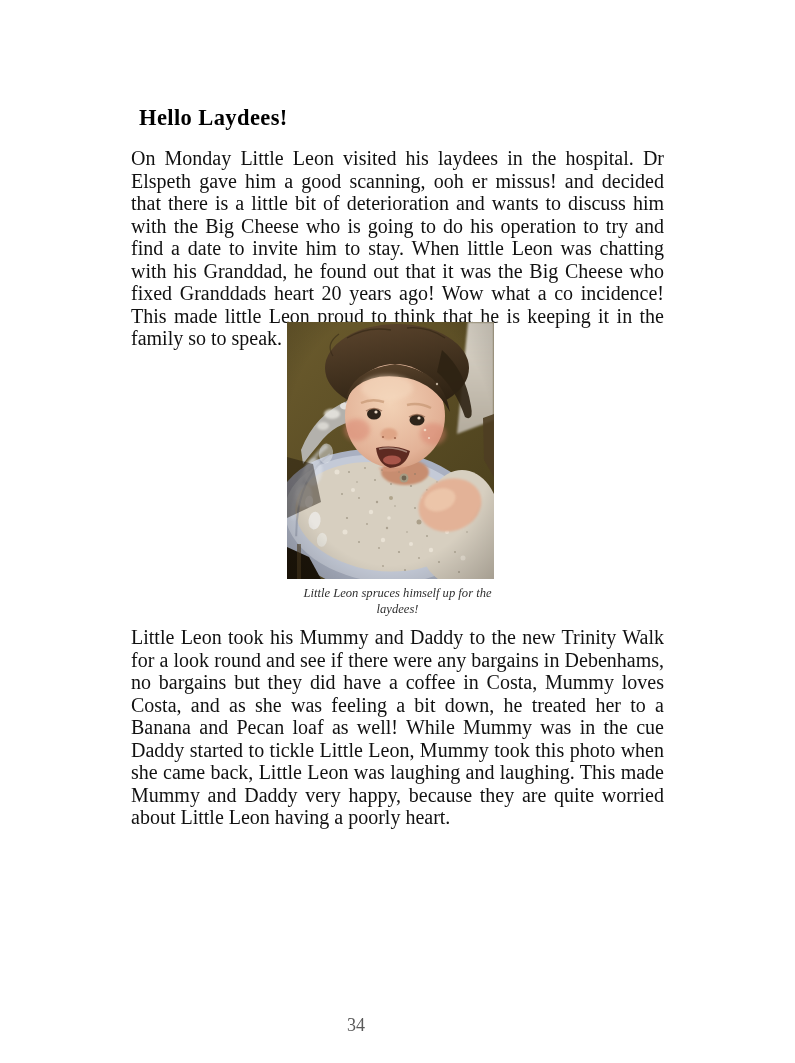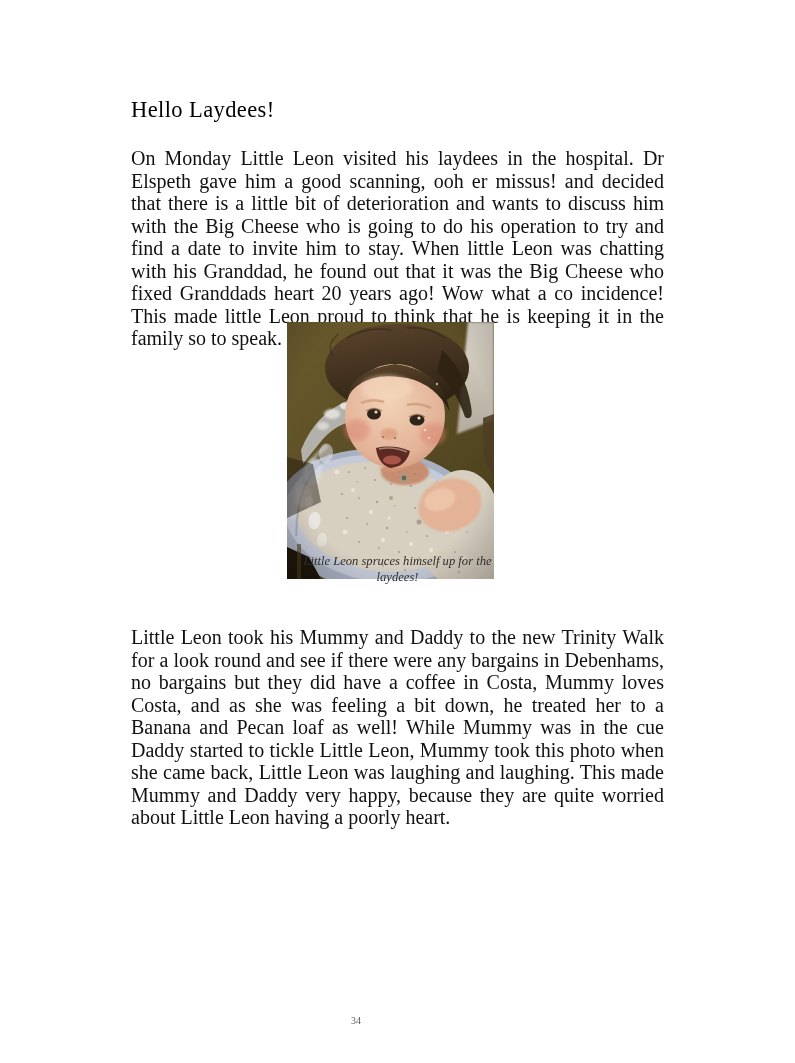--- a/index.html
+++ b/index.html
@@ -1,39 +1,39 @@
 <!DOCTYPE html>
 <html style="--photo-wall: #4a3f1c; --photo-wall-light: #6b5b2d; --photo-strip: #ded8cc; --photo-strip-dark: #b3ab9d; --photo-shadow: #1c150a; --photo-frame: #4e3d22; --photo-bowl-rim: #a9b0c1; --photo-bowl-rim-light: #c9cfdb; --photo-foam: #d7cfc0; --photo-speckle: #7e7460; --photo-skin: #e3b297; --photo-skin-light: #f2d2b6; --photo-skin-shadow: #c78d6f; --photo-cheek: #d87e6a; --photo-hair: #5d462e; --photo-hair-dark: #2e2213; --photo-mouth: #5d2a21;"><head>
 <meta charset="utf-8">
 <style>
   html,body{margin:0;padding:0;background:#ffffff;}
   .page{
     position:relative;width:795px;height:1063px;background:#ffffff;
     font-family:"Liberation Serif", serif;color:#141414;overflow:hidden;
   }
   .heading{
-    position:absolute;left:131px;top:96px;margin:0;
-    font-size:22.5px;line-height:1.25;font-weight:400;letter-spacing:0.4px;color:#000;
+    position:absolute;left:131px;top:96px;margin:8px;
+    font-size:22.5px;line-height:1.25;font-weight:700;letter-spacing:0.4px;color:#000;
   }
   .para{
     position:absolute;left:131px;width:533px;margin:0;
     font-size:20px;line-height:22.5px;text-align:justify;color:#111;
   }
   .para-1{top:147px;}
   .para-2{top:626px;}
   .photo-figure{position:absolute;left:287px;top:322px;width:207px;height:257px;margin:0;}
   .photo-figure svg{display:block;width:207px;height:257px;}
   .caption{
-    position:absolute;left:131px;top:554px;width:533px;text-align:center;
+    position:absolute;left:131px;top:586px;width:533px;text-align:center;
     font-style:italic;font-size:12.6px;line-height:15.5px;color:#2e2e2e;
   }
   .caption-inner{display:inline-block;max-width:228px;}
   .page-number{
     position:absolute;left:0;top:1015px;width:712px;text-align:center;
-    font-size:10px;color:#5a5a5a;
+    font-size:18px;color:#5a5a5a;
   }
 </style>
 </head>
 <body>
 
 <div class="page">
 
   <h1 class="heading">Hello Laydees!</h1>
 
   <p class="para para-1">On Monday Little Leon visited his laydees in the hospital.  Dr Elspeth gave him a good scanning, ooh er missus! and decided that there is a little bit of deterioration and wants to discuss him with the Big Cheese who is going to do his operation to try and find a date to invite him to stay.  When little Leon was chatting with his Granddad, he found out that it was the Big Cheese who fixed Granddads heart 20 years ago!  Wow what a co incidence! This made little Leon proud to think that he is keeping it in the family so to speak.</p>

